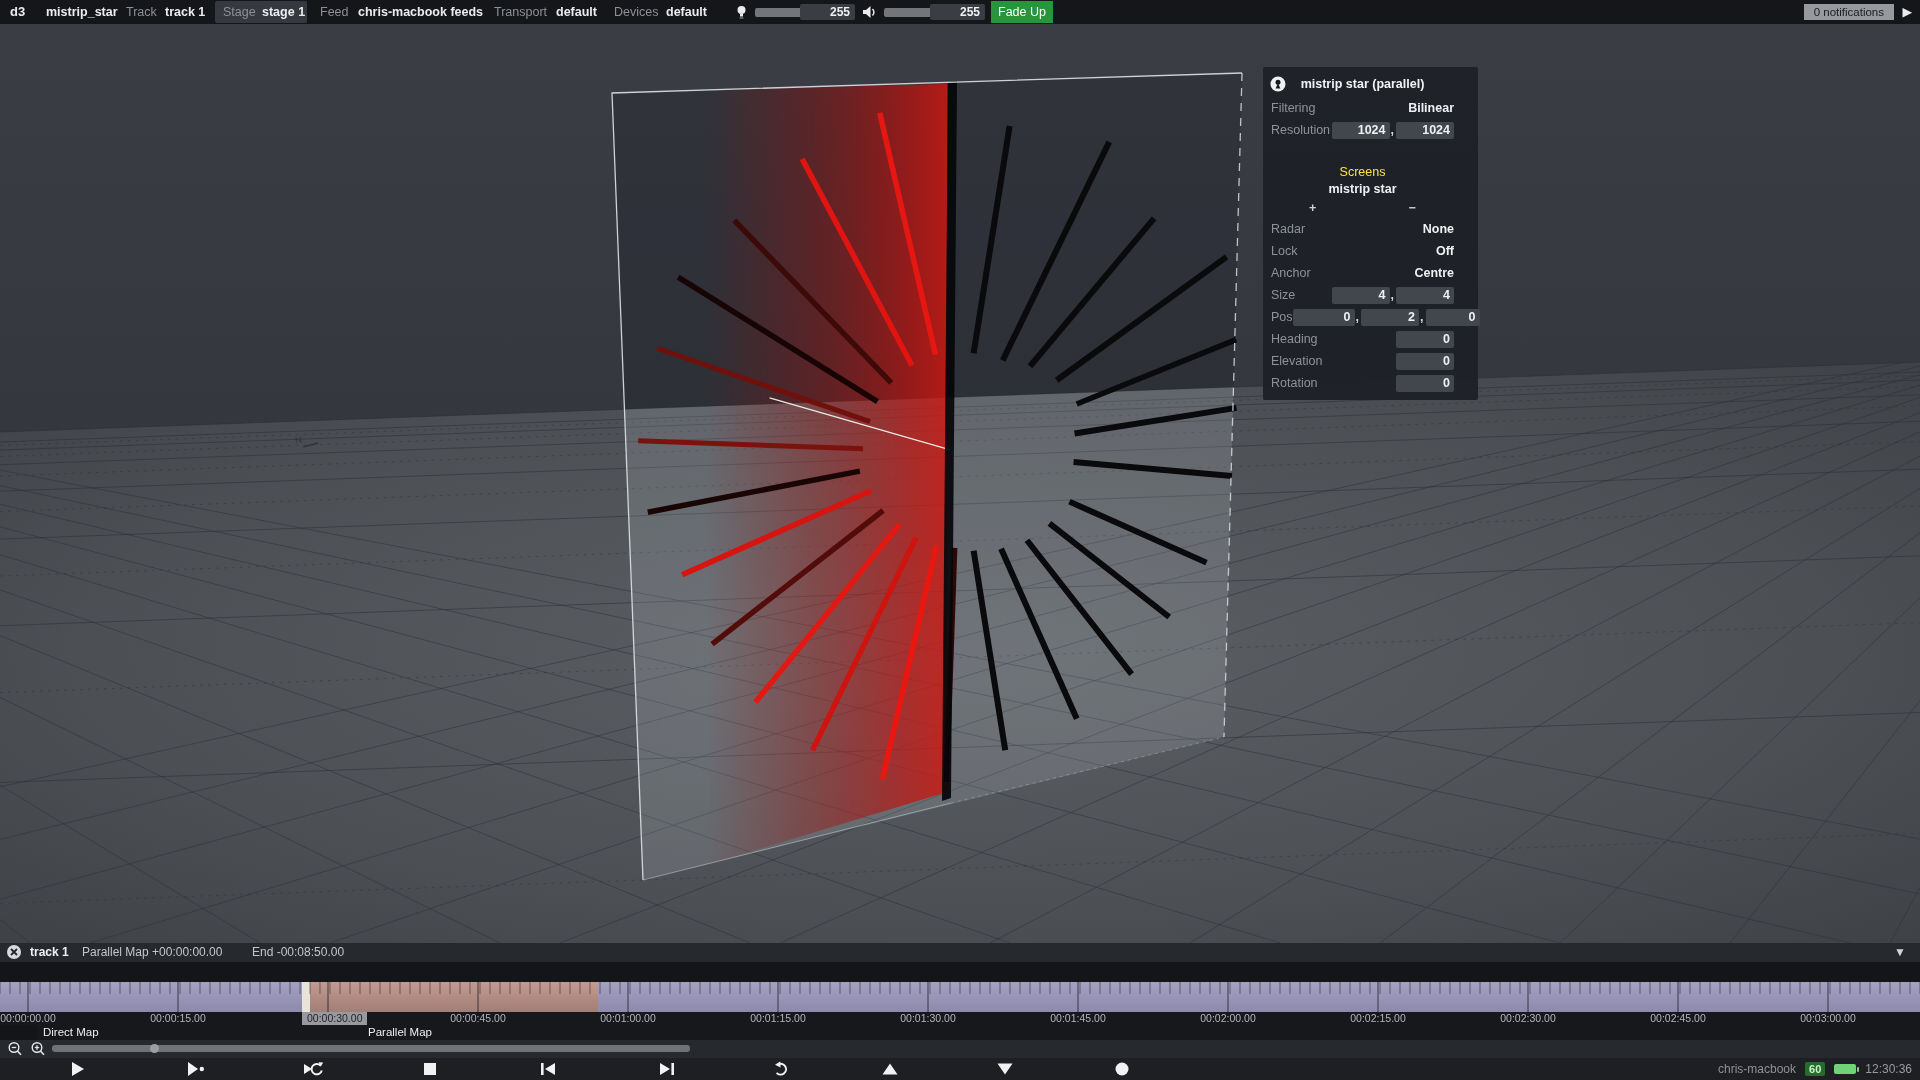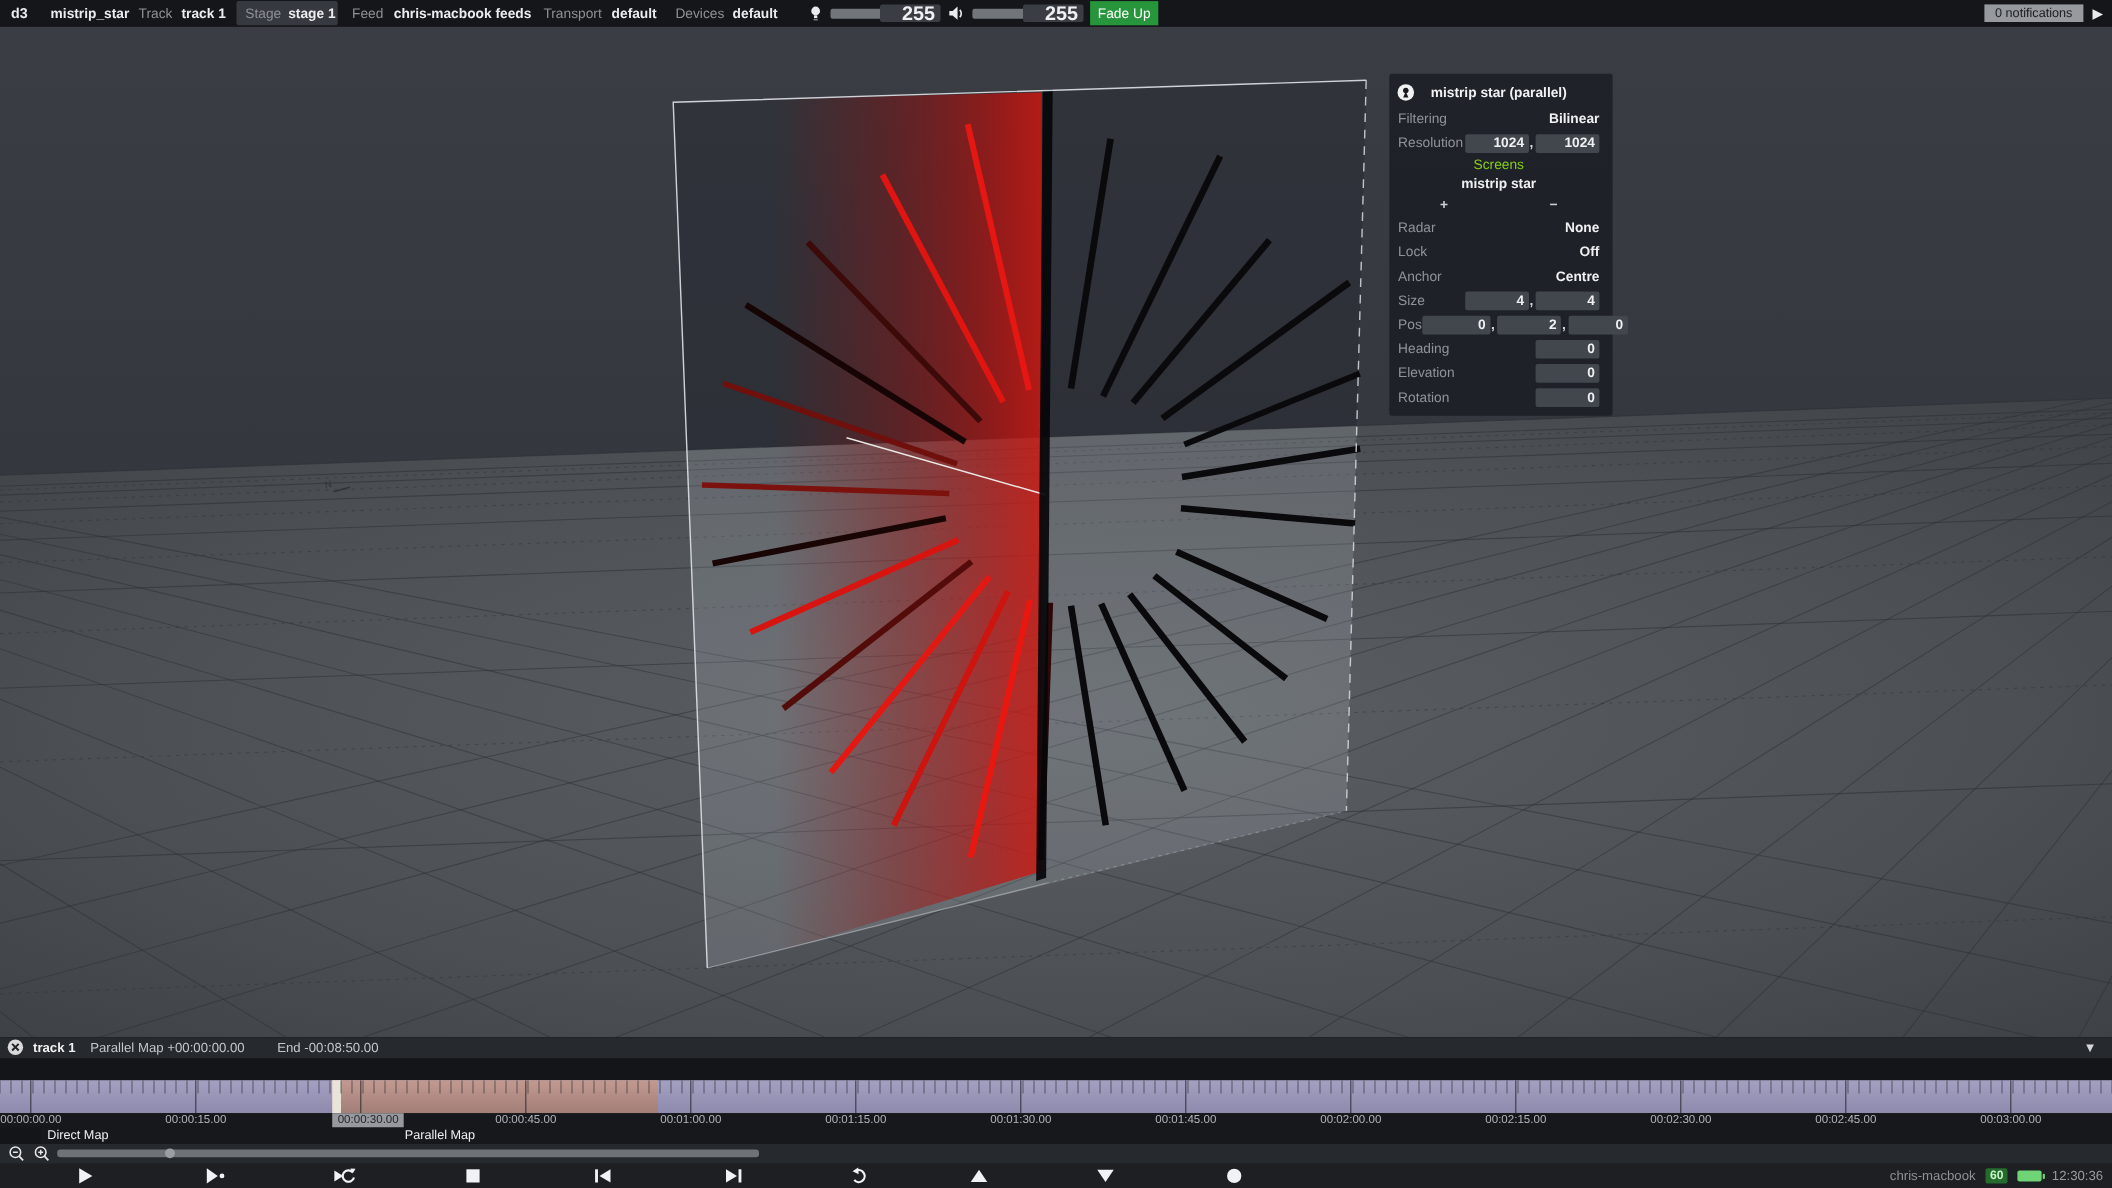--- a/index.html
+++ b/index.html
@@ -6,43 +6,43 @@
   .app{position:relative;width:1920px;height:1080px;background:#131518;overflow:hidden;
        font-family:"Liberation Sans",sans-serif;-webkit-font-smoothing:antialiased;}
   
   .topbar{position:absolute;top:0;left:0;width:1920px;height:24px;background:#141619;z-index:30;}
   .topbar span{position:absolute;top:0;line-height:24px;font-size:12.5px;white-space:nowrap;}
   .tb-lab{color:#8d9095;}
   .tb-val{color:#eaecee;font-weight:700;}
   .tb-box{position:absolute;left:215px;top:1px;width:92px;height:22px;background:#36393f;border-radius:2px;}
   .tb-slider{position:absolute;top:8px;width:62px;height:9px;background:#72757a;border-radius:2px;}
   .tb-num{position:absolute;top:4px;width:50px;height:16px;background:#3a3e44;border-radius:2px;
-          color:#eef0f2;font-size:18px;font-weight:700;text-align:right;padding-right:5px;line-height:16px;}
+          color:#eef0f2;font-size:12px;font-weight:700;text-align:right;padding-right:5px;line-height:16px;}
   .fade-btn{position:absolute;left:991px;top:1px;width:62px;height:22px;background:#27953c;color:#fff;
             font-size:12.5px;text-align:center;line-height:22px;}
   .notif{position:absolute;right:26px;top:4px;height:16px;background:#96999e;color:#1a1c1f;
          font-size:11.5px;line-height:16px;padding:0 10px;}
   .notif-arrow{position:absolute;right:8px;top:4px;color:#e8eaec;font-size:11px;line-height:16px;}
   .tb-icon{position:absolute;top:5px;}
   
   .viewport{position:absolute;top:24px;left:0;width:1920px;height:919px;z-index:1;}
   
   .panel{position:absolute;left:1263px;top:67px;width:199px;background:rgba(30,33,39,0.97);
-         border-radius:2px;z-index:20;padding:4px 4px 6px 0;color:#eef0f2;font-size:12.5px;}
+         border-radius:2px;z-index:20;padding:4px 16px 6px 0;color:#eef0f2;font-size:12.5px;}
   .p-title{position:relative;height:26px;line-height:26px;text-align:center;font-weight:700;color:#f0f2f4;}
   .p-title svg{position:absolute;left:7px;top:5px;}
   .prow{display:flex;align-items:center;height:22px;padding:0 8px;}
   .plabel{color:#8f9399;flex:0 0 auto;}
   .pval{margin-left:auto;font-weight:700;color:#eef0f2;}
   .pfields{margin-left:auto;display:flex;align-items:center;}
   .pfield{display:inline-block;width:54px;height:17px;background:#42464d;border-radius:2px;
           text-align:right;line-height:17px;padding-right:4px;font-weight:700;color:#eef0f2;}
   .pfield.w60{width:58px;}
   .pcomma{color:#d7d9dc;margin:0 2px 0 1px;font-weight:700;}
-  .p-center{height:18px;line-height:18px;text-align:center;color:#84cc16;}
+  .p-center{height:18px;line-height:18px;text-align:center;color:#fde047;margin-top:22px;}
   .p-screen{height:17px;line-height:17px;text-align:center;color:#eef0f2;font-weight:700;}
   .p-pm{display:flex;height:20px;line-height:20px;color:#cdd0d3;font-weight:700;}
   .p-pm div{flex:1;text-align:center;cursor:default;}
   
   .trackbar{position:absolute;top:943px;left:0;width:1920px;height:19px;background:#26292d;z-index:10;}
   .trackbar span{position:absolute;top:0;line-height:19px;font-size:12px;white-space:nowrap;}
   .tk-close{position:absolute;left:6px;top:1px;}
   .tk-title{left:30px;color:#f0f1f3;font-weight:700;}
   .tk-info{color:#c3c6ca;}
   .tk-caret{position:absolute;right:14px;top:0;color:#d4d6d9;font-size:10px;line-height:19px;}

